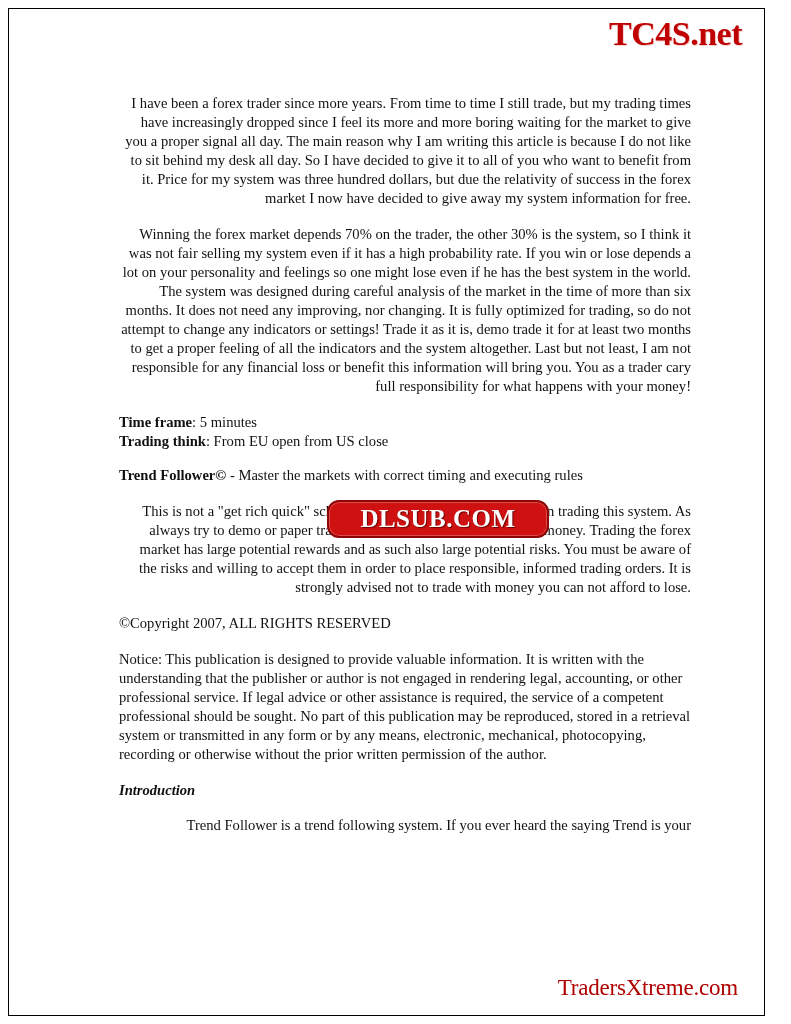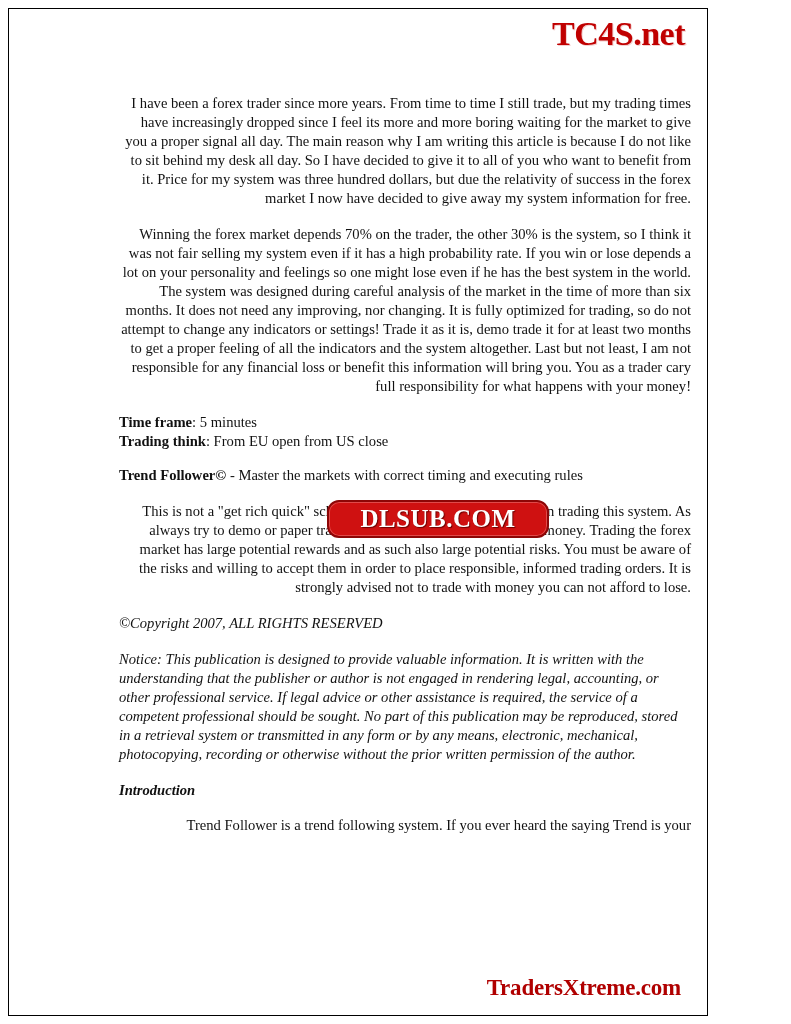--- a/index.html
+++ b/index.html
@@ -12,21 +12,21 @@
     width: 791px;
     height: 1024px;
     position: relative;
     font-family: "Liberation Serif", serif;
     overflow: hidden;
   }
   .page-frame {
     position: absolute;
     left: 8px;
     top: 8px;
-    width: 700px;
+    width: 757px;
     height: 1008px;
     border: 1px solid #000000;
     background: #ffffff;
   }
   .watermark-top {
     position: absolute;
     right: 22px;
     top: 6px;
     font-family: "Liberation Serif", serif;
     font-size: 34px;
@@ -34,21 +34,21 @@
     color: #c00000;
     letter-spacing: -0.5px;
     text-shadow: 1px 1px 0 #f3d0d0;
   }
   .watermark-bottom {
     position: absolute;
     right: 26px;
     bottom: 14px;
     font-family: "Liberation Serif", serif;
     font-size: 23px;
-    font-weight: bold;
+    font-weight: normal;
     color: #b00000;
     letter-spacing: -0.2px;
   }
   .doc-body {
     position: absolute;
     left: 110px;
     top: 85px;
     width: 572px;
     font-size: 14.6px;
     line-height: 1.30;
@@ -61,21 +61,20 @@
   }
   .para.tight { margin-bottom: 0; }
   .spec-block {
     margin: 0 0 16px 0;
   }
   .spec-line {
     margin: 0;
   }
   .spec-line b { font-weight: bold; }
   .notice {
-    font-style: italic;
     margin: 0 0 17px 0;
   }
   .heading {
     font-weight: bold;
     margin: 0 0 16px 0;
     font-style: italic;
   }
   .trend-line { margin: 0 0 17px 0; }
   .dlsub-stamp {
     position: absolute;

